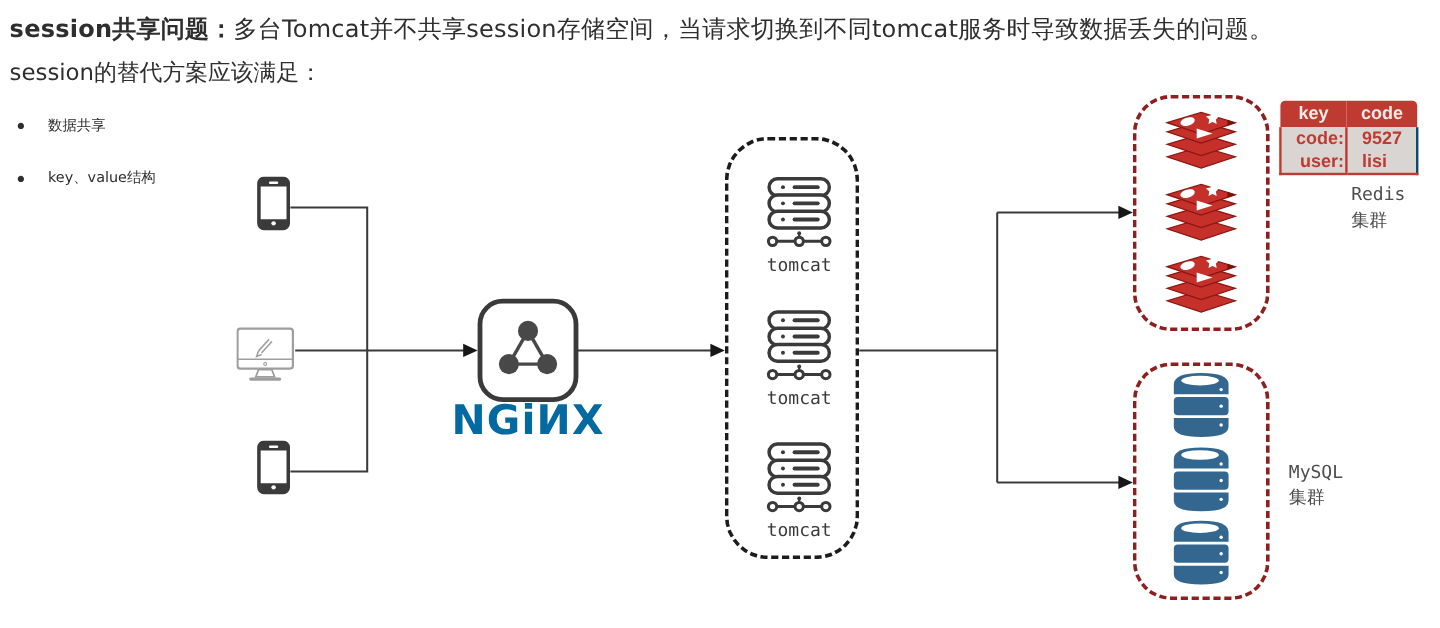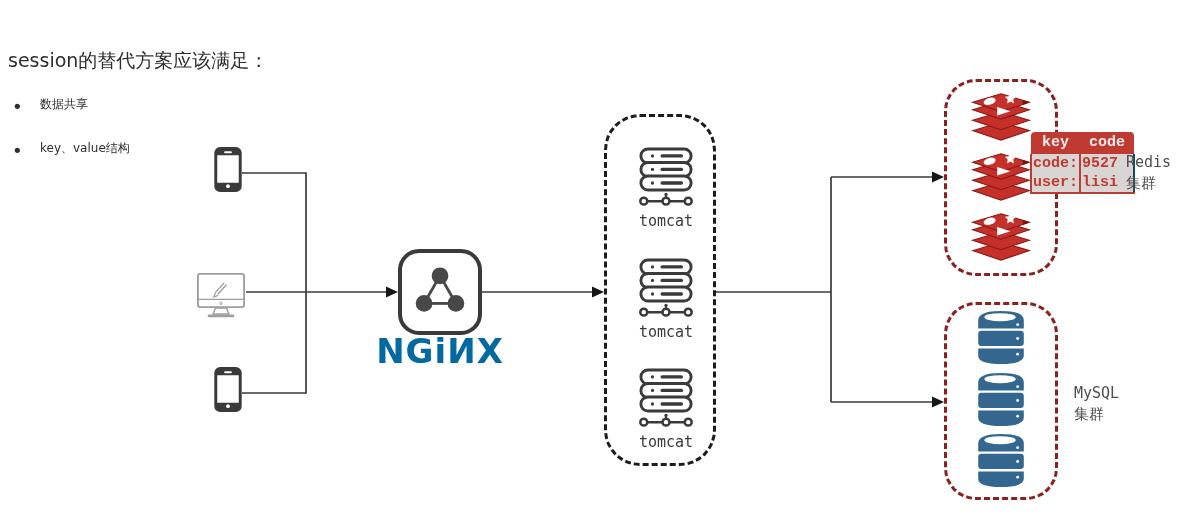--- a/index.html
+++ b/index.html
@@ -58,40 +58,43 @@
   .mono { font-family:"DejaVu Sans Mono","Liberation Mono",monospace; }
   .tomcat-label { font-size:15px; color:#3a3a3a; margin-top:1px; }
 
   
   .cluster-label { font-size:15px; color:#4d4d4d; line-height:21px; }
   .redis-label { left:1126px; top:152px; }
   .mysql-label { left:1074px; top:383px; }
 
   
   .kv-table {
-    left:1030px; top:84px; border-collapse:collapse;
-    font-family:Liberation Mono, monospace; font-size:15px;margin-top:48px;
+    left:1066px; top:84px; border-collapse:collapse;
+    font-family:Liberation Sans, sans-serif; font-size:15px;
   }
   .kv-table th {
     background:#bf3a30; color:#f3eceb; font-weight:bold; padding:2px 9px 3px 9px;
   }
   .kv-table th:first-child { border-radius:4px 0 0 0; }
   .kv-table th:last-child  { border-radius:0 4px 0 0; }
   .kv-table td {
-    background:#d9d5d3; color:#bf3a30; font-weight:bold; padding:0 1px; line-height:19px;
+    background:#d9d5d3; color:#bf3a30; font-weight:bold; padding:0 12px; line-height:19px;
   }
   .kv-table td.k { text-align:right; padding-right:1px; border-left:2px solid #bf3a30; }
   .kv-table td.v { border-left:2px solid #bf3a30; border-right:2px solid #0c4a6e; }
   .kv-table tbody tr:last-child td { border-bottom:2px solid #bf3a30; }
 </style>
 </head>
 <body>
 
 <div class="canvas">
 
+  <div class="abs title-line">
+    <span class="bold">session共享问题：</span><span>多台Tomcat并不共享session存储空间，当请求切换到不同tomcat服务时导致数据丢失的问题。</span>
+  </div>
   <div class="abs subtitle">session的替代方案应该满足：</div>
   <ul class="abs bullets">
     <li>数据共享</li>
     <li>key、value结构</li>
   </ul>
 
   <svg class="abs connectors" width="1200" height="523" viewBox="0 0 1200 523">
     <g stroke="#3a3a3a" stroke-width="1.7" fill="none">
       <path d="M242,173 H306 V393 H242"></path>
       <path d="M246,292 H389"></path>

